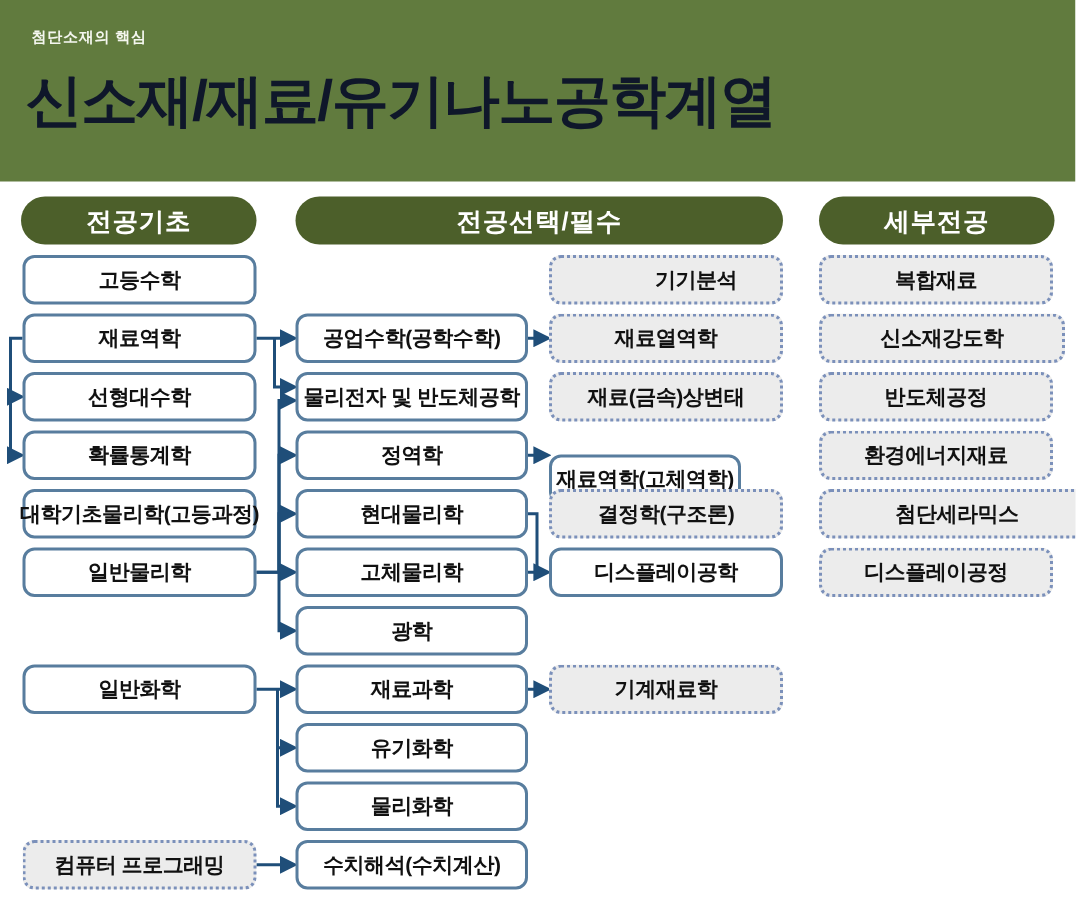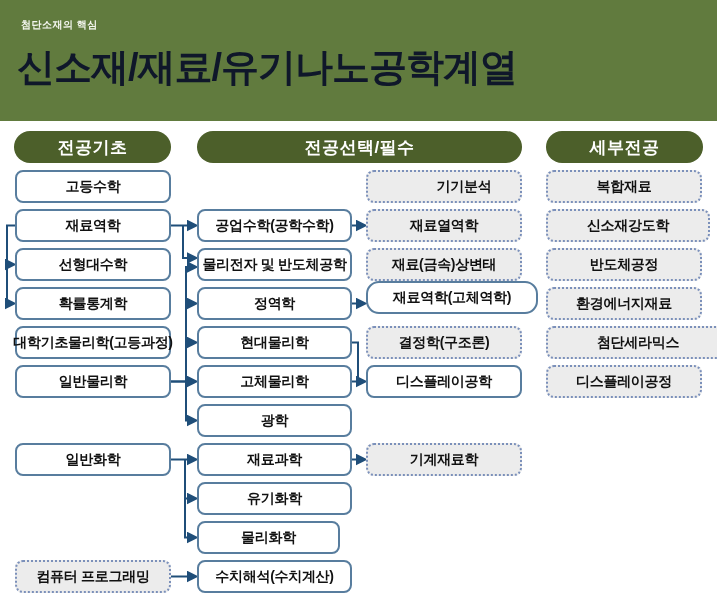--- a/index.html
+++ b/index.html
@@ -102,26 +102,26 @@
       <div class="box solid" style="left: 15px; width: 156px; top: 443px;">일반화학</div>
       <div class="box dashed" style="left: 15px; width: 156px; top: 560px;">컴퓨터 프로그래밍</div>
       <div class="box solid" style="left: 197px; width: 155px; top: 209px;">공업수학(공학수학)</div>
       <div class="box solid" style="left: 197px; width: 155px; top: 248px;">물리전자 및 반도체공학</div>
       <div class="box solid" style="left: 197px; width: 155px; top: 287px;">정역학</div>
       <div class="box solid" style="left: 197px; width: 155px; top: 326px;">현대물리학</div>
       <div class="box solid" style="left: 197px; width: 155px; top: 365px;">고체물리학</div>
       <div class="box solid" style="left: 197px; width: 155px; top: 404px;">광학</div>
       <div class="box solid" style="left: 197px; width: 155px; top: 443px;">재료과학</div>
       <div class="box solid" style="left: 197px; width: 155px; top: 482px;">유기화학</div>
-      <div class="box solid" style="left: 197px; width: 143px; top: 521px;">물리화학</div>
+      <div class="box solid" style="left: 197px; width: 155px; top: 521px;">물리화학</div>
       <div class="box solid" style="left: 197px; width: 155px; top: 560px;">수치해석(수치계산)</div>
       <div class="box dashed" style="left: 366px; width: 156px; top: 170px; padding-left: 40px;">기기분석</div>
       <div class="box dashed" style="left: 366px; width: 156px; top: 209px;">재료열역학</div>
       <div class="box dashed" style="left: 366px; width: 156px; top: 248px;">재료(금속)상변태</div>
-      <div class="box solid" style="left: 366px; width: 172px; top: 281px; border-radius: 13px;">재료역학(고체역학)</div>
+      <div class="box solid" style="left: 366px; width: 128px; top: 303px;">재료역학(고체역학)</div>
       <div class="box dashed" style="left: 366px; width: 156px; top: 326px;">결정학(구조론)</div>
       <div class="box solid" style="left: 366px; width: 156px; top: 365px;">디스플레이공학</div>
       <div class="box dashed" style="left: 366px; width: 156px; top: 443px;">기계재료학</div>
       <div class="box dashed" style="left: 546px; width: 156px; top: 170px;">복합재료</div>
       <div class="box dashed" style="left: 546px; width: 164px; top: 209px;">신소재강도학</div>
       <div class="box dashed" style="left: 546px; width: 156px; top: 248px;">반도체공정</div>
       <div class="box dashed" style="left: 546px; width: 156px; top: 287px;">환경에너지재료</div>
       <div class="box dashed" style="left: 546px; width: 184px; top: 326px;">첨단세라믹스</div>
       <div class="box dashed" style="left: 546px; width: 156px; top: 365px;">디스플레이공정</div>
     </div>

